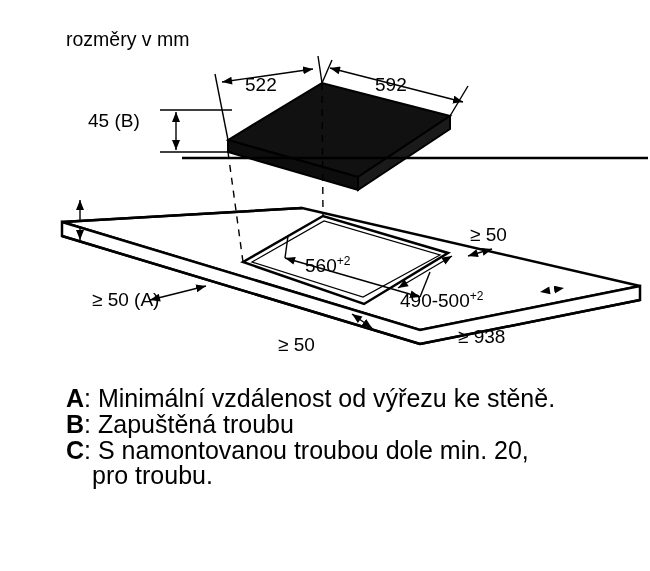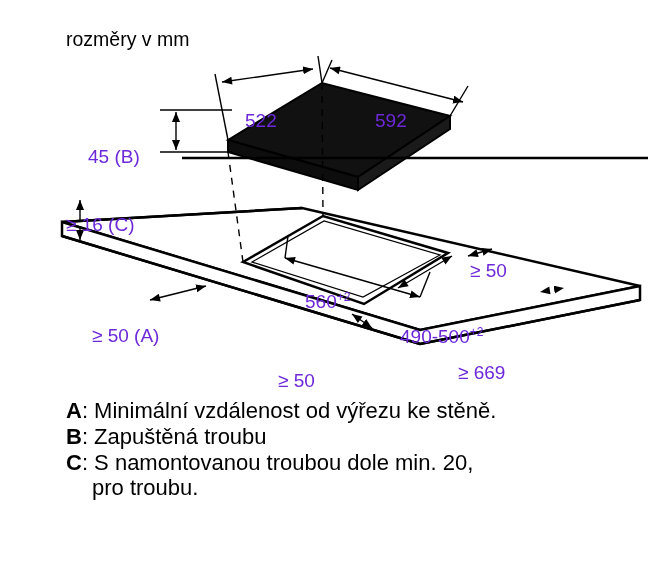--- a/index.html
+++ b/index.html
@@ -26,33 +26,32 @@
     left: 0;
     top: 0;
     width: 650px;
     height: 571px;
   }
   .lbl {
     position: absolute;
     font-size: 19px;
     line-height: 22px;
     white-space: nowrap;
-    color: #6d28d9;
-    margin-top: 36px;
+    color: #000000;
   }
   .sup {
     font-size: 12px;
     vertical-align: super;
   }
   .legend {
     position: absolute;
     left: 66px;
-    top: 398px;
+    top: 386px;
     width: 570px;
-    font-size: 22px;
+    font-size: 25px;
     line-height: 25px;
   }
   .legend-row {
     display: block;
     margin-bottom: 1px;
   }
   .legend-key {
     font-weight: bold;
   }
   .legend-cont {
@@ -179,41 +178,38 @@
   </svg>
 
   <div class="lbl" style="left:245px; top:74px;">522</div>
 
   <div class="lbl" style="left:375px; top:74px;">592</div>
 
   <div class="lbl" style="left:88px; top:110px;">
     <span>45 (B)</span>
   </div>
 
-  <div class="lbl" style="left:66px; top:178px;">
-    <span>≥ 16 (C)</span>
-  </div>
 
   <div class="lbl" style="left:470px; top:224px;">≥ 50</div>
 
   <div class="lbl" style="left:305px; top:250px;">
     <span>560</span><span class="sup">+2</span>
   </div>
 
   <div class="lbl" style="left:400px; top:285px;">
     <span>490-500</span><span class="sup">+2</span>
   </div>
 
   <div class="lbl" style="left:92px; top:289px;">
     <span>≥ 50 (A)</span>
   </div>
 
   <div class="lbl" style="left:278px; top:334px;">≥ 50</div>
 
-  <div class="lbl" style="left:458px; top:326px;">≥ 669</div>
+  <div class="lbl" style="left:458px; top:326px;">≥ 938</div>
 
   <div class="legend">
     <div class="legend-row">
       <span class="legend-key">A</span><span>: Minimální vzdálenost od výřezu ke stěně.</span>
     </div>
     <div class="legend-row">
       <span class="legend-key">B</span><span>: Zapuštěná troubu</span>
     </div>
     <div class="legend-row">
       <span class="legend-key">C</span><span>: S namontovanou troubou dole min. 20,</span>

